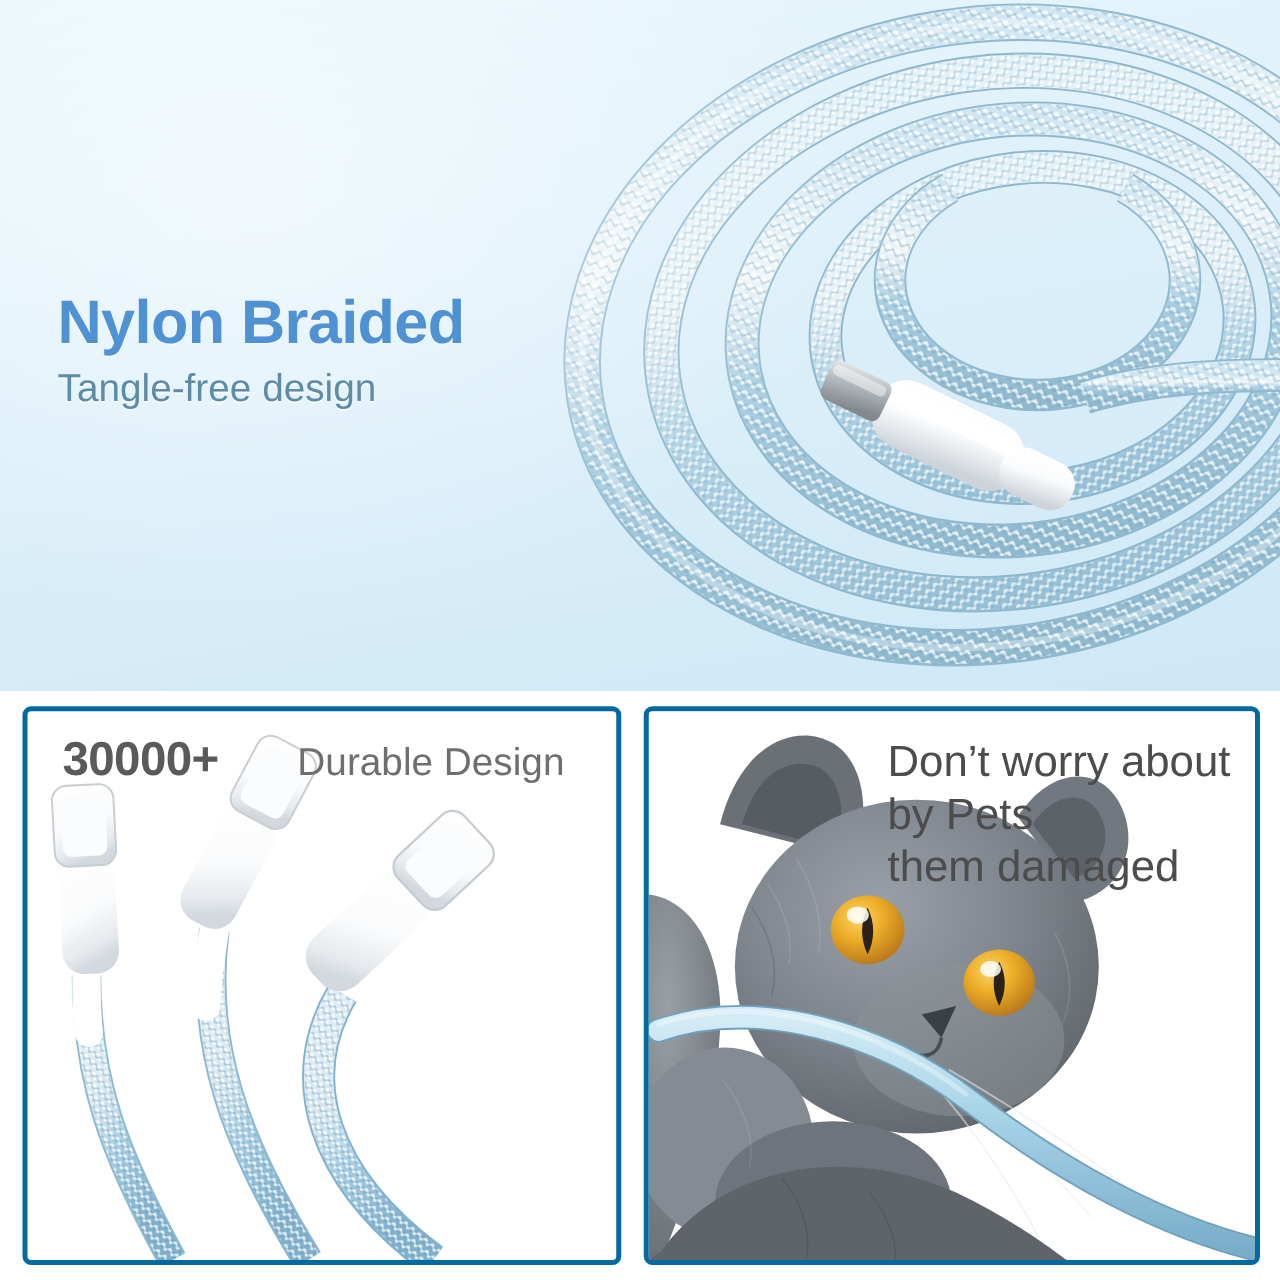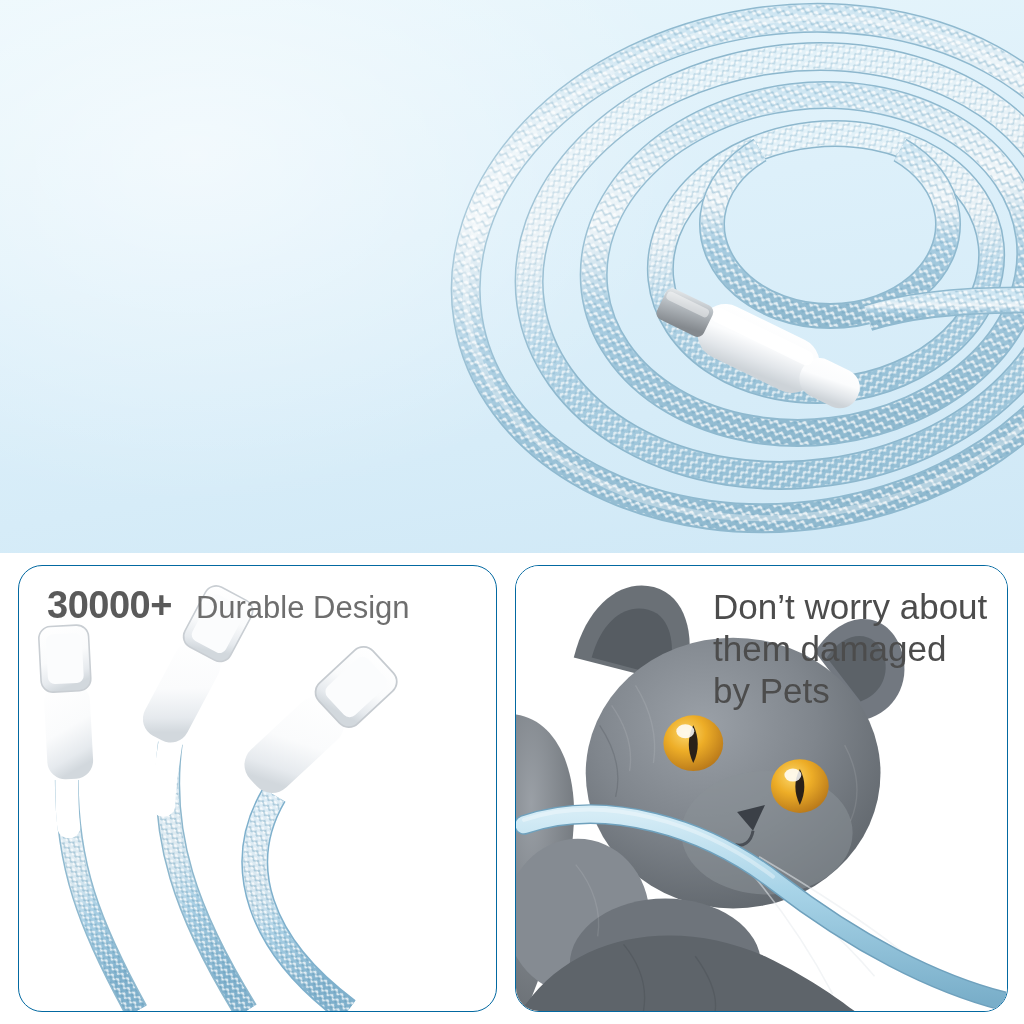--- a/index.html
+++ b/index.html
@@ -34,29 +34,29 @@
     text-shadow:0 1px 1px rgba(255,255,255,.8);
   }
 
   
   .coil-wrap{position:absolute;left:0;top:0;width:1024px;height:553px;}
 
   
   .cards{position:absolute;left:0;top:553px;width:1024px;height:471px;background:#ffffff;}
   .card{
     position:absolute;top:12px;height:447px;
-    background:#ffffff;border:1px solid #0369a1;border-radius:24px;
+    background:#ffffff;border:4px solid #0369a1;border-radius:7px;
     overflow:hidden;box-sizing:border-box;
   }
   .card-left{left:18px;width:479px;}
   .card-right{left:515px;width:493px;}
 
   .dd-row{position:absolute;left:28px;top:20px;display:flex;align-items:baseline;}
   .dd-num{font-size:38px;font-weight:bold;color:#5a5a5a;letter-spacing:-0.5px;line-height:1;}
-  .dd-label{font-size:31px;font-weight:normal;color:#6e6e6e;margin-left:24px;line-height:1;white-space:nowrap;}
+  .dd-label{font-size:31px;font-weight:normal;color:#6e6e6e;margin-left:63px;line-height:1;white-space:nowrap;}
 
   .pets-text{
     position:absolute;right:22px;top:20px;text-align:left;
     font-size:35px;font-weight:normal;color:#4c4c4c;line-height:1.2;
     width:272px;
   }
   .pets-text div{white-space:nowrap;}
 
   .art{position:absolute;left:0;top:0;width:100%;height:100%;}
 </style>
@@ -154,20 +154,24 @@
             <rect x="700" y="333" width="112" height="15" rx="7" fill="#ffffff" opacity=".85"></rect>
             <rect x="650" y="336" width="52" height="34" rx="7" fill="url(#tipGrad)"></rect>
             <rect x="652" y="340" width="46" height="9" rx="4" fill="#ffffff" opacity=".45"></rect>
           </g>
         </g>
       </svg>
     </div>
 
     <div class="hero-sheen"></div>
 
+    <div class="hero-text">
+      <div class="hero-title">Nylon Braided</div>
+      <div class="hero-sub">Tangle-free design</div>
+    </div>
   </div>
 
   <div class="cards">
 
     <div class="card card-left">
       <svg class="art" viewBox="0 0 479 447" preserveAspectRatio="none">
         <defs>
           <linearGradient id="cGrad" x1="0" y1="0" x2="0.25" y2="1">
             <stop offset="0%" stop-color="#ffffff"></stop>
             <stop offset="55%" stop-color="#fafbfc"></stop>
@@ -316,19 +320,19 @@
           <g stroke="#2f343a" stroke-opacity=".18" stroke-width="1.3" fill="none">
             <path d="M84 160 C 100 184, 106 208, 100 232"></path>
             <path d="M108 380 C 126 402, 132 424, 128 447"></path>
             <path d="M180 392 C 196 414, 202 432, 200 447"></path>
           </g>
         </g>
       </svg>
 
       <div class="pets-text">
         <div>Don’t worry about</div>
+        <div>by Pets</div>
         <div>them damaged</div>
-        <div>by Pets</div>
       </div>
     </div>
 
   </div>
 </div>
 
 </body></html>

